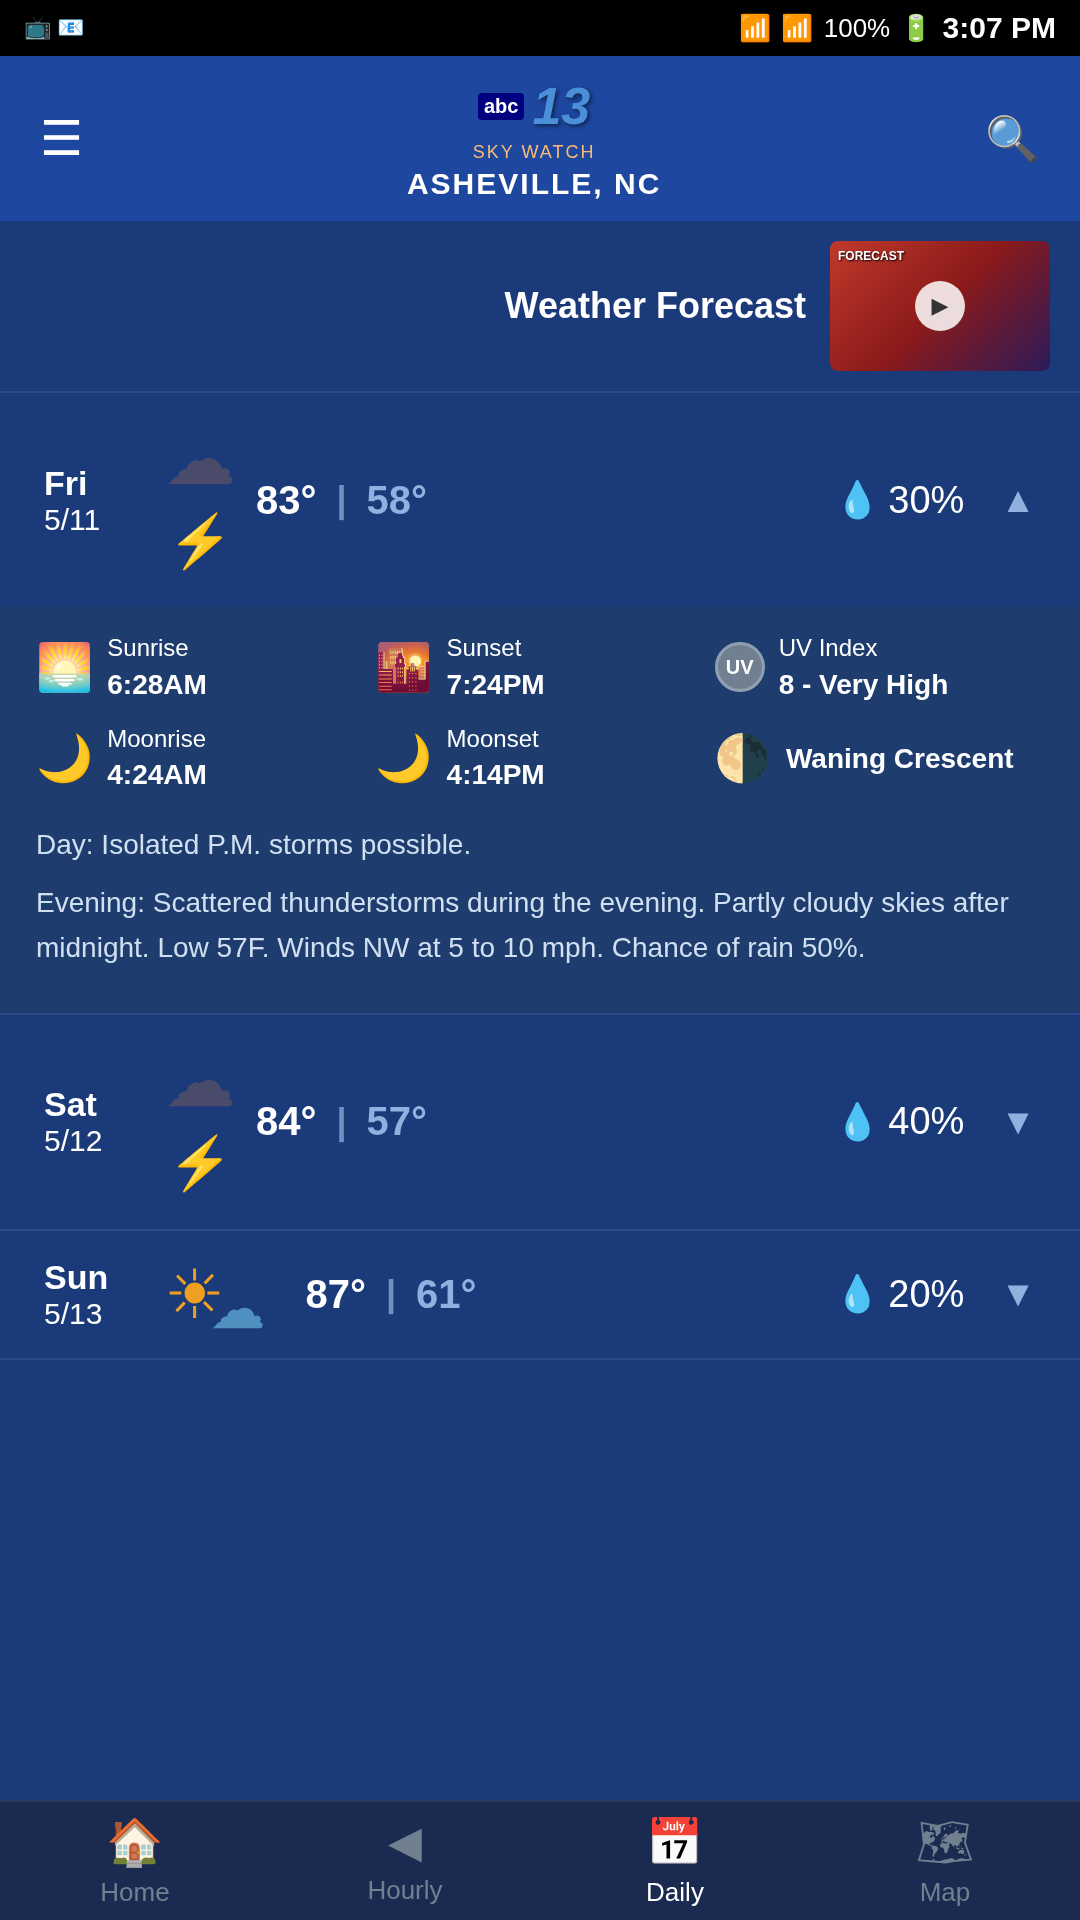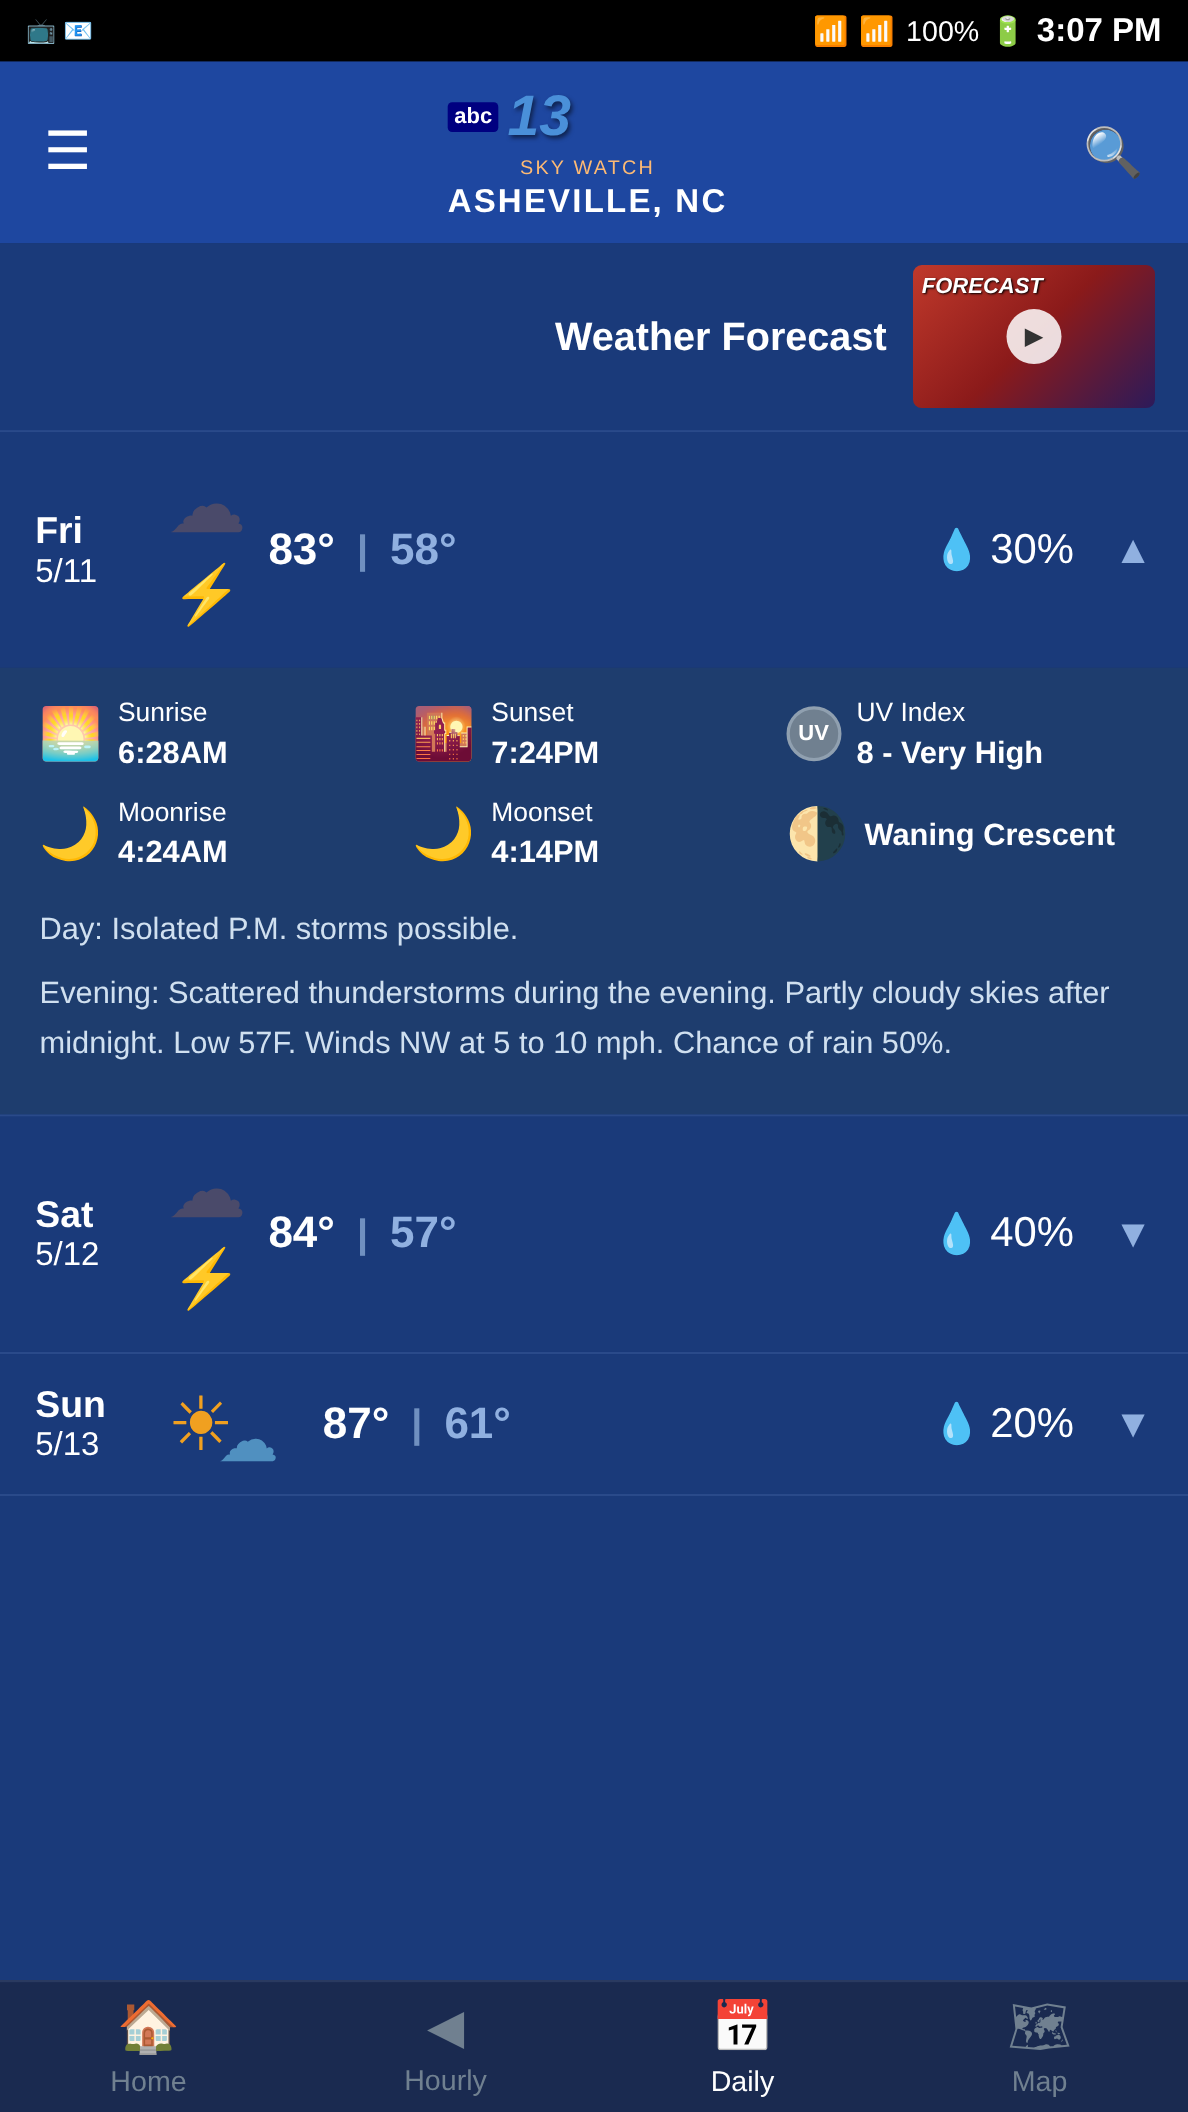--- a/index.html
+++ b/index.html
@@ -33,21 +33,21 @@
       padding: 20px 40px 20px 40px;
       display: flex;
       align-items: center;
       justify-content: space-between;
     }
     .header-menu { font-size: 48px; cursor: pointer; line-height: 1; }
     .header-center { text-align: center; }
     .header-logo {
       display: flex;
       align-items: center;
-      justify-content: flex-start;
+      justify-content: center;
       gap: 8px;
       margin-bottom: 6px;
     }
     .logo-abc {
       font-size: 20px;
       font-weight: bold;
       color: white;
       background: #000080;
       border-radius: 4px;
       padding: 2px 6px;
@@ -105,35 +105,34 @@
       border-radius: 50%;
       display: flex;
       align-items: center;
       justify-content: center;
       font-size: 22px;
       color: #333;
     }
     .video-thumb-label {
       position: absolute;
       top: 8px; left: 8px;
-      font-size: 20px;
+      font-size: 12px;
       color: white;
       font-weight: bold;
       text-shadow: 1px 1px 2px black;
-      font-style: italic;
     }
 
     
     .day-row {
       border-bottom: 2px solid #2a4a8a;
     }
     .day-row-header {
       display: flex;
       align-items: center;
-      padding: 24px 32px;
+      padding: 24px 44px;
       gap: 20px;
       background: #1a3a7a;
       cursor: pointer;
     }
     .day-label { font-size: 34px; font-weight: bold; min-width: 100px; }
     .day-date { font-size: 30px; }
     .day-temps { display: flex; align-items: center; gap: 20px; font-size: 40px; font-weight: bold; flex: 1; }
     .day-separator { color: #7090c0; font-size: 36px; }
     .day-low { color: #90b0e0; }
     .day-precip { display: flex; align-items: center; gap: 8px; font-size: 38px; margin-left: auto; }

